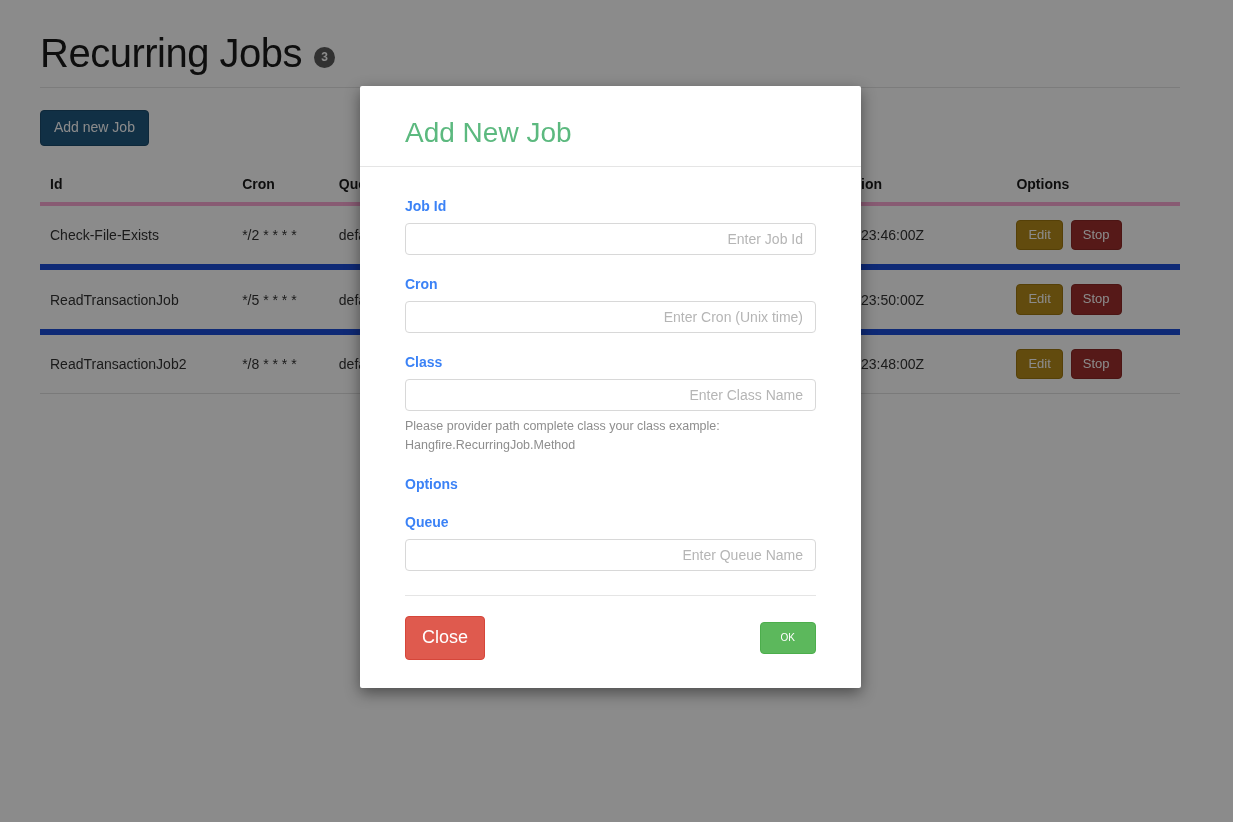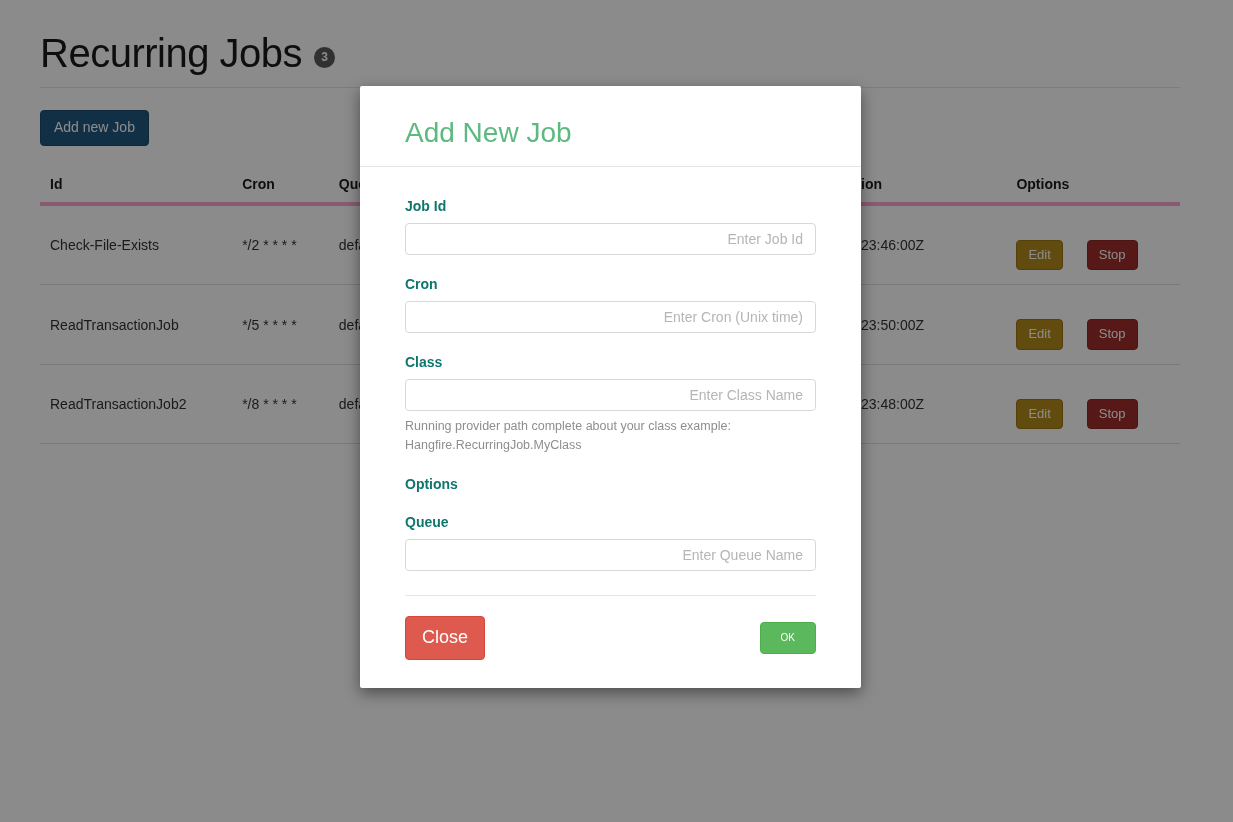--- a/index.html
+++ b/index.html
@@ -122,38 +122,38 @@
     font-weight: 700;
     font-size: 14px;
     color: #1a1a1a;
     padding: 8px 8px 10px 10px;
     border-bottom: 4px solid #f9a8d4;
     white-space: nowrap;
   }
 
   table.jobs tbody td {
     padding: 14px 8px 14px 10px;
-    border-top: 1px solid #1d4ed8;
+    border-top: 6px solid #1d4ed8;
     vertical-align: middle;
     white-space: nowrap;
   }
 
   table.jobs tbody tr:first-child td { border-top: none; }
   table.jobs tbody tr td { border-bottom: 1px solid #e0e0e0; }
   table.jobs tbody tr:last-child td { border-bottom: 1px solid #e0e0e0; }
 
   .col-id       { width: 155px; }
   .col-cron     { width:  78px; }
   .col-queue    { width:  50px; }
   .col-status   { width:  95px; }
   .col-lastexec { width: 200px; }
   .col-nextexec { width: 190px; }
   .col-options  { width: 140px; }
 
-  .opts { display: flex; gap: 24px; margin-top: 20px; }
+  .opts { display: flex; gap: 8px; }
 
   
   .backdrop {
     position: absolute;
     inset: 0;
     background: rgba(0, 0, 0, 0.455);
   }
 
   
   .modal {
@@ -185,21 +185,21 @@
     padding: 30px 45px 18px 45px;
   }
 
   .form-group { margin-bottom: 20px; }
   .form-group:last-child { margin-bottom: 6px; }
 
   .form-label {
     display: block;
     font-size: 14px;
     font-weight: 700;
-    color: #0f766e;
+    color: #3b82f6;
     margin-bottom: 8px;
     line-height: 18px;
   }
 
   .form-input {
     display: block;
     width: 100%;
     height: 32px;
     padding: 6px 12px;
     font-size: 14px;
@@ -343,22 +343,22 @@
 
       <div class="form-group">
         <label class="form-label">Cron</label>
         <input class="form-input" type="text" placeholder="Enter Cron (Unix time)" style="">
       </div>
 
       <div class="form-group">
         <label class="form-label">Class</label>
         <input class="form-input" type="text" placeholder="Enter Class Name" style="">
         <div class="help-text">
-          <div>Running provider path complete about your class example:</div>
-          <div>Hangfire.RecurringJob.MyClass</div>
+          <div>Please provider path complete class your class example:</div>
+          <div>Hangfire.RecurringJob.Method</div>
         </div>
       </div>
 
       <div class="form-group">
         <label class="form-label">Options</label>
       </div>
 
       <div class="form-group">
         <label class="form-label">Queue</label>
         <input class="form-input" type="text" placeholder="Enter Queue Name" style="">

